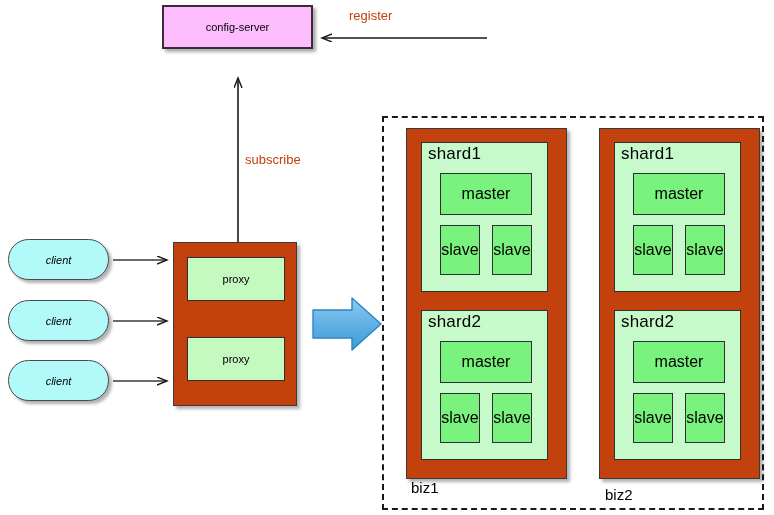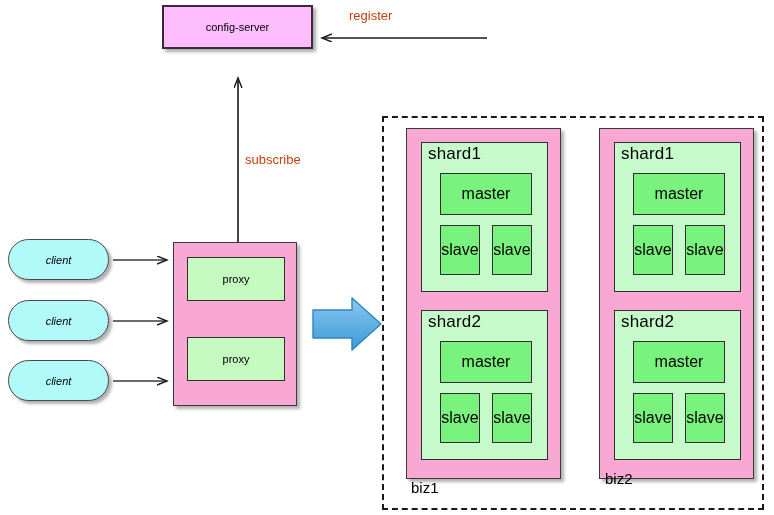--- a/index.html
+++ b/index.html
@@ -41,23 +41,24 @@
   .client-box {
     background: #b2fafa;
     border: 1.5px solid #4a4a4a;
     border-radius: 26px;
     box-shadow: 3px 3px 3px rgba(0,0,0,0.30);
     font-size: 11px;
     font-style: italic;
   }
 
   .gray-box {
-    background: #f9a8d4;
+    background: #c2410c;
     border: 1.5px solid #3a3a3a;
     box-shadow: 3px 3px 3px rgba(0,0,0,0.30);
+    padding-left: 6px;
   }
 
   .proxy-box {
     background: #c4f9c0;
     border: 1.5px solid #2f2f2f;
     font-size: 11px;
   }
 
   .shard-box {
     background: #c6facb;
@@ -196,21 +197,21 @@
         <span>master</span>
       </div>
       <div class="node node-box" style="position:absolute; left:18px; top:82px; width:40px; height:50px;">
         <span>slave</span>
       </div>
       <div class="node node-box" style="position:absolute; left:70px; top:82px; width:40px; height:50px;">
         <span>slave</span>
       </div>
     </div>
   </div>
-  <div class="biz-label" style="left:605px; top:470px;">biz2</div>
+  <div class="biz-label" style="left:605px; top:486px;">biz2</div>
 
   <svg class="overlay" viewBox="0 0 774 515" xmlns="http://www.w3.org/2000/svg">
     <defs>
       <marker id="arrowThin" markerWidth="12" markerHeight="12" refX="10" refY="4" orient="auto" markerUnits="userSpaceOnUse">
         <path d="M0,0 L10,4 L0,8" fill="none" stroke="#1a1a1a" stroke-width="1.4"></path>
       </marker>
       <linearGradient id="blueArrowGrad" x1="0" y1="0" x2="0" y2="1">
         <stop offset="0%" stop-color="#8ccaee"></stop>
         <stop offset="50%" stop-color="#62b0e4"></stop>
         <stop offset="100%" stop-color="#3f9bd8"></stop>

